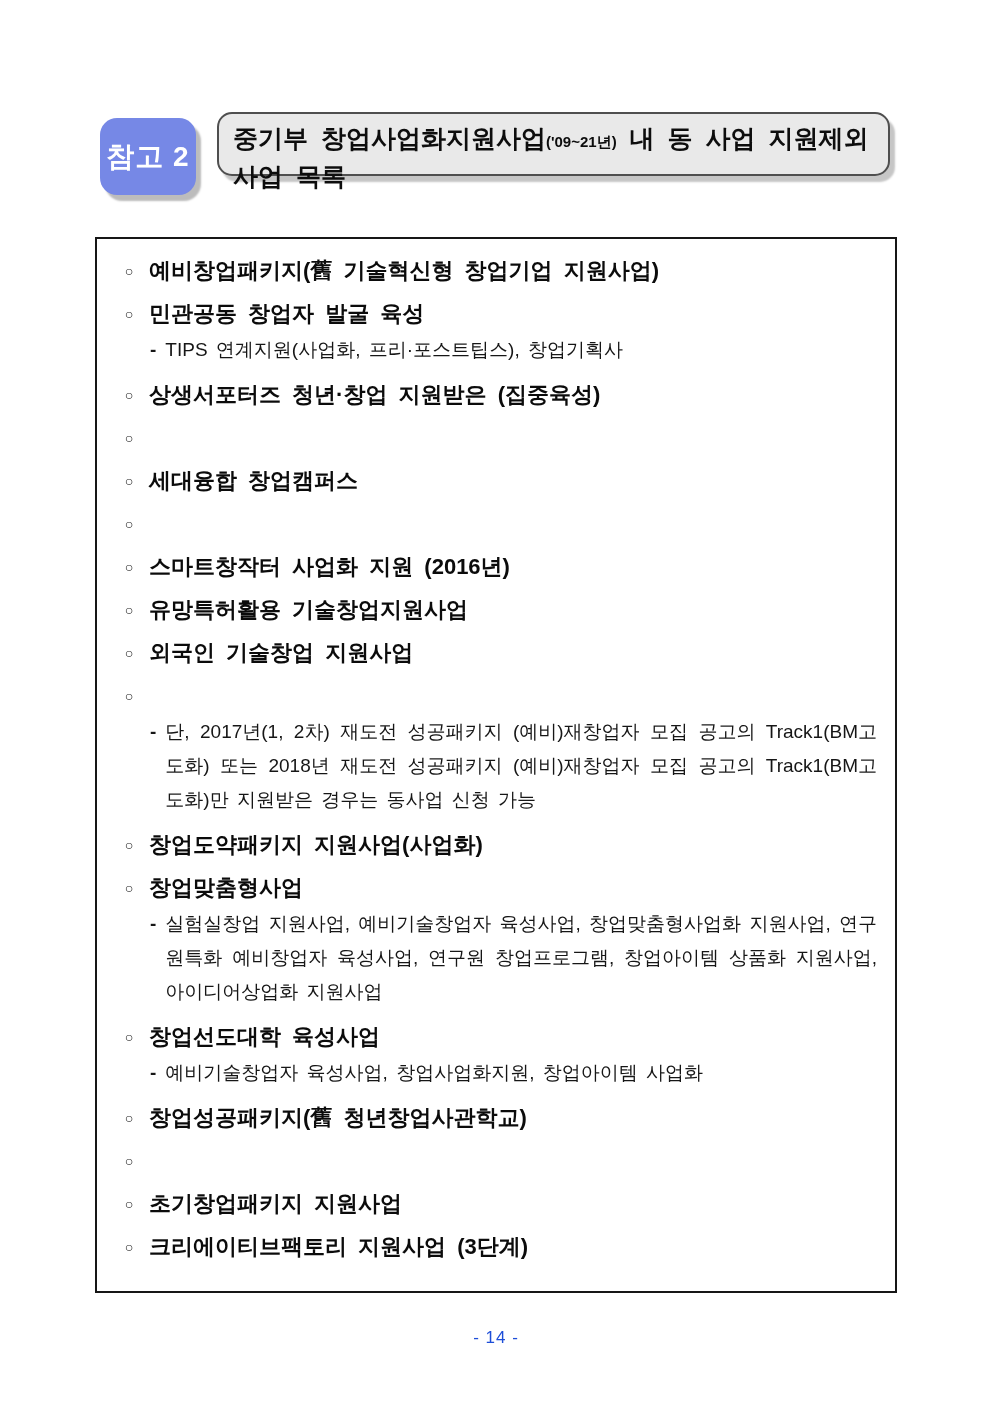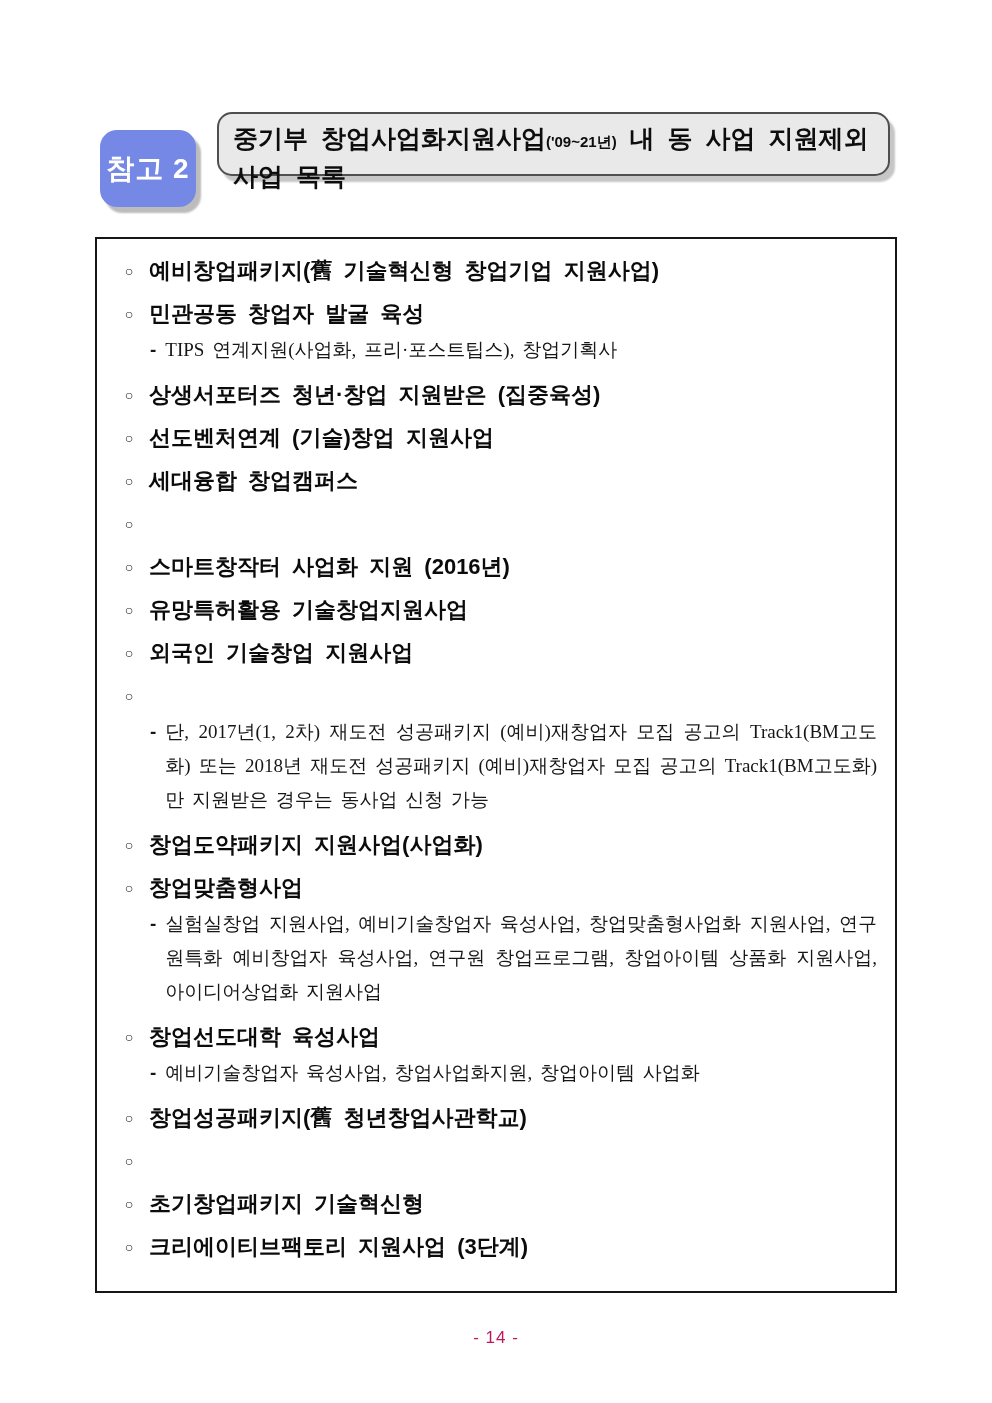--- a/index.html
+++ b/index.html
@@ -26,21 +26,20 @@
     background: #7688e6;
     border-radius: 17px;
     box-shadow: 5px 6px 2px #bcbcbc;
     display: flex;
     align-items: center;
     justify-content: center;
     color: #ffffff;
     font-size: 28px;
     font-weight: bold;
     letter-spacing: 1px;
-    margin-top: 12px;
   }
   .title-box {
     position: absolute;
     left: 217px;
     top: 112px;
     width: 673px;
     height: 64px;
     background: #e9e9e9;
     border: 2px solid #4f4f4f;
     border-radius: 15px;
@@ -101,33 +100,32 @@
   }
   .dash {
     flex: 0 0 auto;
     margin-right: 9px;
     font-weight: 600;
   }
   .sub-text {
     flex: 1;
     text-align: justify;
     word-spacing: 3px;
-    font-family: Liberation Serif, serif;
   }
 
   
   .page-footer {
     position: absolute;
     left: 0;
     right: 0;
     top: 1328px;
     text-align: center;
     font-size: 17px;
     letter-spacing: 1px;
-    color: #be185d;
+    color: #1d4ed8;
   }
 </style>
 </head>
 <body>
 
 <div class="page">
 
   <div class="ref-badge">
     <span>참고 2</span>
   </div>
@@ -165,21 +163,20 @@
     <div class="item">
       <span class="bullet">○</span>
       <span class="label">상생서포터즈 청년·창업 지원받은 (집중육성)</span>
     </div>
 
   </div>
 
   <div class="item-block">
     <div class="item">
       <span class="bullet">○</span>
-      <span class="label">선도벤처연계 (기술)창업 지원사업</span>
     </div>
 
   </div>
 
   <div class="item-block">
     <div class="item">
       <span class="bullet">○</span>
       <span class="label">세대융합 창업캠퍼스</span>
     </div>
 
@@ -273,21 +270,21 @@
   <div class="item-block">
     <div class="item">
       <span class="bullet">○</span>
     </div>
 
   </div>
 
   <div class="item-block">
     <div class="item">
       <span class="bullet">○</span>
-      <span class="label">초기창업패키지 기술혁신형</span>
+      <span class="label">초기창업패키지 지원사업</span>
     </div>
 
   </div>
 
   <div class="item-block">
     <div class="item">
       <span class="bullet">○</span>
       <span class="label">크리에이티브팩토리 지원사업 (3단계)</span>
     </div>
 

